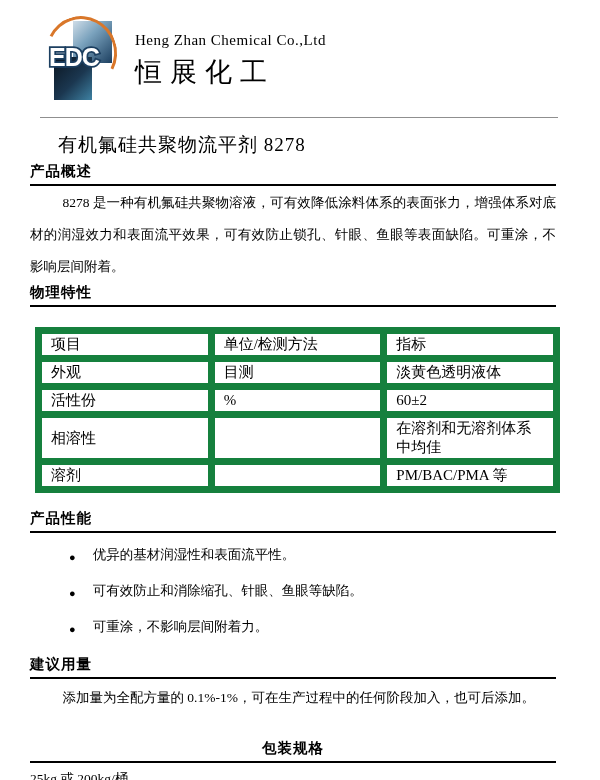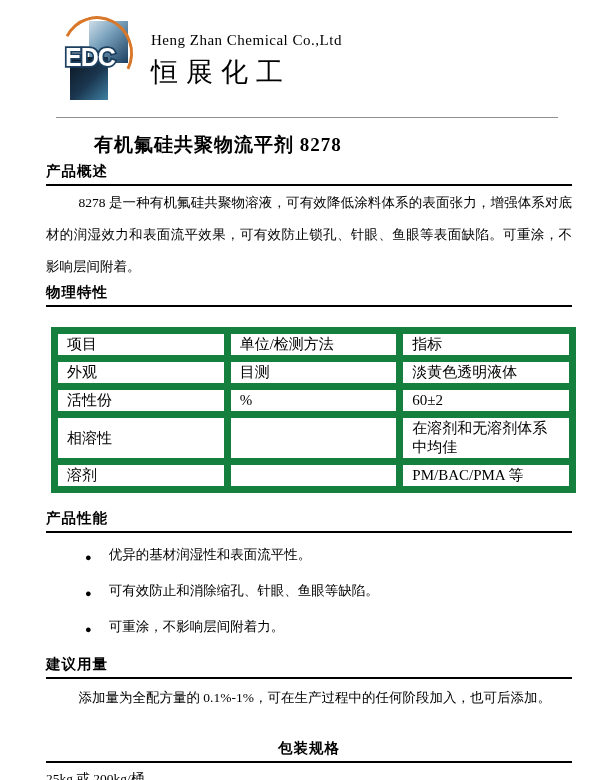--- a/index.html
+++ b/index.html
@@ -1,21 +1,21 @@
 <!DOCTYPE html>
 <html><head>
 <meta charset="utf-8">
 <style>
   * { margin:0; padding:0; box-sizing:border-box; }
   html,body { background:#ffffff; }
   body {
     width:600px; height:780px; overflow:hidden; position:relative;
     font-family:"Liberation Serif","DejaVu Serif",serif; color:#000;
   }
-  .page { position:relative; width:600px; height:776px; background:#fff;padding-left:16px; }
+  .page { position:relative; width:600px; height:776px; background:#fff; }
 
   
   .header { position:relative; height:118px; }
   .logo { position:absolute; left:45px; top:15px; width:78px; height:86px; }
   .logo-arc {
     position:absolute; left:1px; top:1px; width:71px; height:73px;
     border:3px solid transparent; border-radius:50%;
     transform:rotate(-18deg);
   }
   .logo-sq-top {
@@ -31,21 +31,21 @@
   .company-en { font-size:15px; letter-spacing:0.5px; }
   .company-cn { font-size:27px; letter-spacing:8px; margin-top:5px; }
   .header-rule {
     position:absolute; left:40px; right:42px; top:117px;
     border-top:1px solid #8f8f8f;
   }
 
   
   .content { position:relative; margin:0 44px 0 30px; width:526px; }
   .doc-title {
-    margin:14px 0 4px 48px; font-size:19px; font-weight:bold;
+    margin:14px 0 4px 28px; font-size:19px; font-weight:normal;
     letter-spacing:1px;
   }
   .sec-heading {
     font-size:14.5px; font-weight:bold; letter-spacing:1px;
     border-bottom:2px solid #000; padding-bottom:3px;
   }
   .body-text { font-size:13.5px; }
   .p-overview { margin-top:1px; line-height:32px; text-indent:2.4em; text-align:justify; }
 
   .h-physical { }

